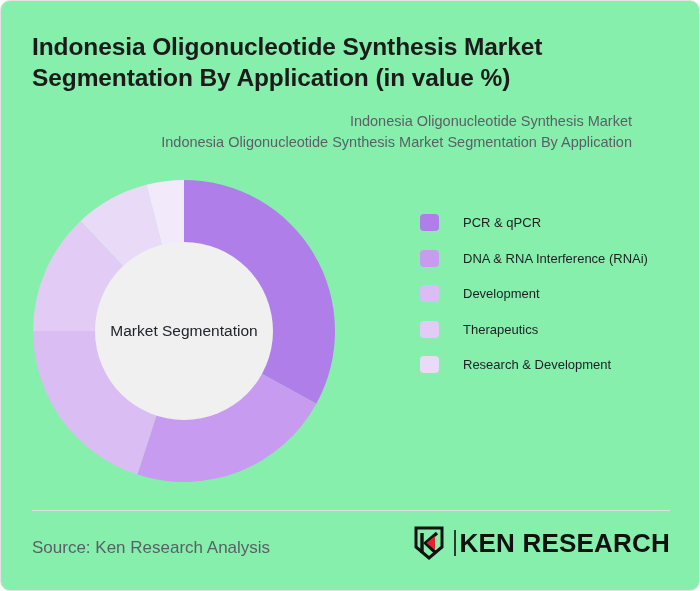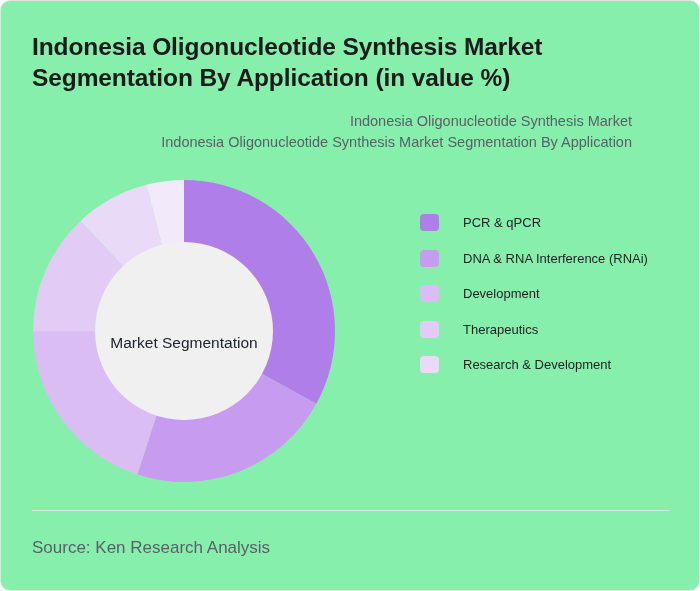--- a/index.html
+++ b/index.html
@@ -52,21 +52,21 @@
     height: 316px;
   }
   #donut-svg {
     position: absolute;
     left: 0;
     top: 0;
   }
   #center-label {
     position: absolute;
     left: 0;
-    top: 12px;
+    top: 0;
     width: 316px;
     height: 316px;
     display: flex;
     align-items: center;
     justify-content: center;
     pointer-events: none;
   }
   #center-label span {
     font-size: 15.5px;
     color: #20242b;
@@ -180,14 +180,26 @@
       <div class="legend-item">
         <span class="legend-swatch" style="background: rgb(233, 219, 248);"></span>
         <span class="legend-label">Research &amp; Development</span>
       </div>
     </div>
 
   <div id="divider"></div>
 
   <div id="source">Source: Ken Research Analysis</div>
 
+  <div id="logo">
+    <svg id="logo-mark" width="32" height="34" viewBox="0 0 32 34">
+      <path d="M3 2 H29 V21 L16 32 L3 21 Z" fill="none" stroke="#111111" stroke-width="3"></path>
+      <path d="M9 7 V27" stroke="#111111" stroke-width="3.4" fill="none"></path>
+      <path d="M24 7 L12.5 17 L23 27" stroke="#111111" stroke-width="3.4" fill="none"></path>
+      <path d="M22 10 L22 24 L13.5 17 Z" fill="#e1232b"></path>
+    </svg>
+    <svg width="10" height="30" viewBox="0 0 10 30">
+      <path d="M5 2 V28" stroke="#111111" stroke-width="1.6"></path>
+    </svg>
+    <div id="logo-text">KEN RESEARCH</div>
+  </div>
 
 </div>
 
 </body></html>

